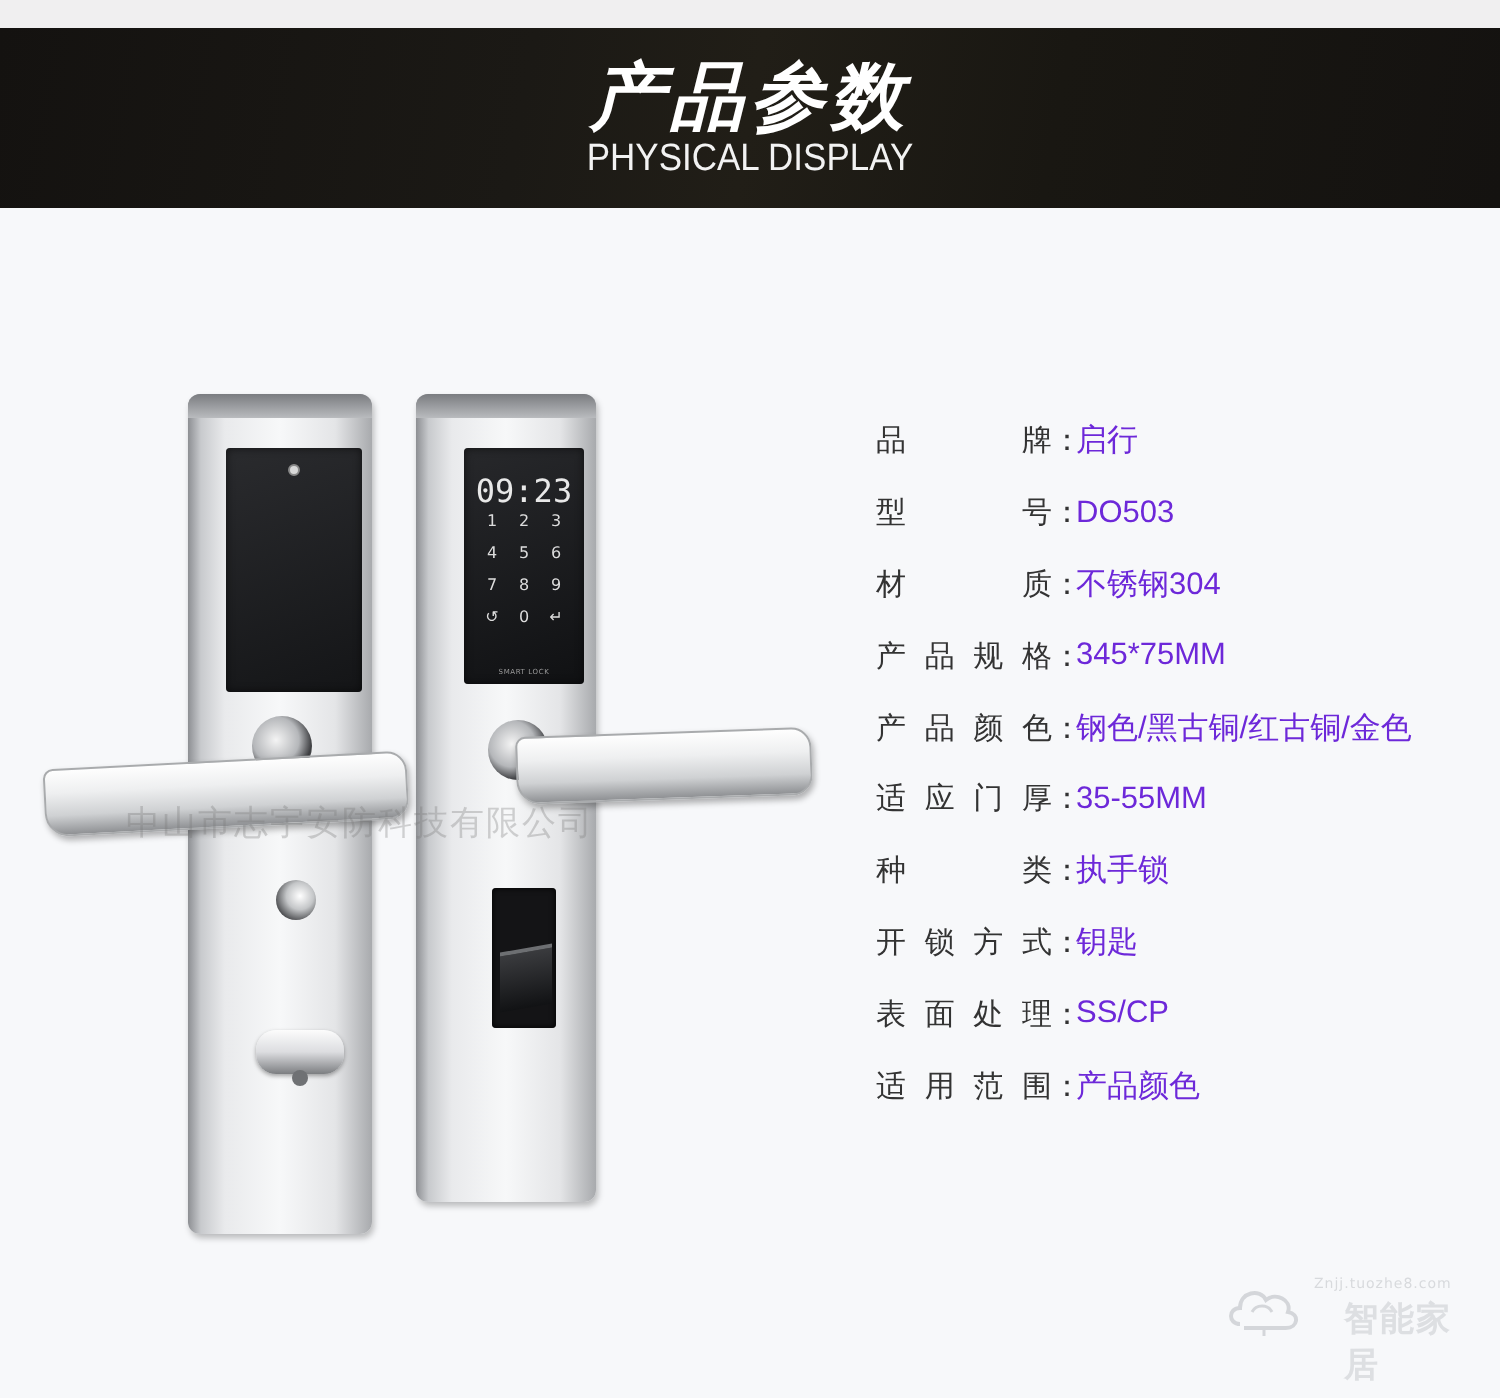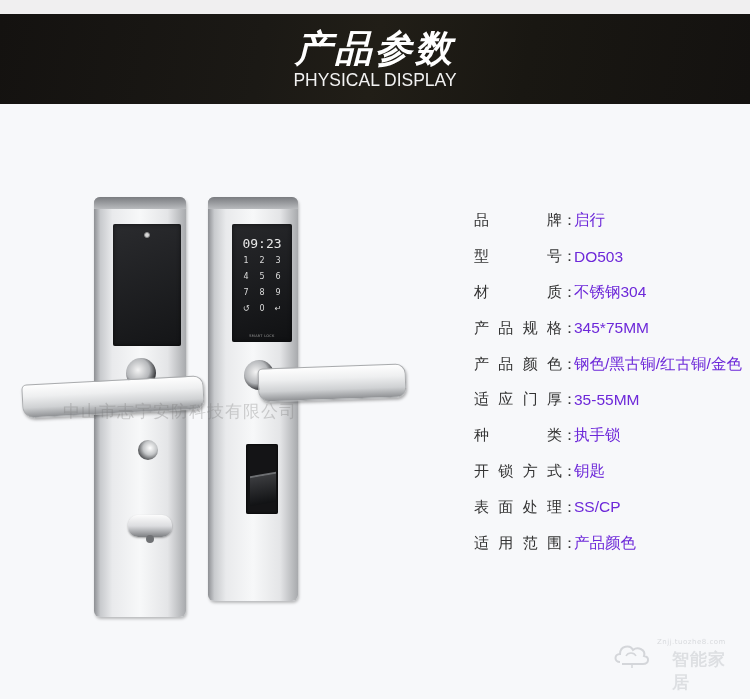--- a/index.html
+++ b/index.html
@@ -38,21 +38,21 @@
     }
 
     .screen-dark {
       position: absolute; background: #1d1e20; border-radius: 2px;
       box-shadow: inset 0 0 4px rgba(0,0,0,0.6);
     }
     .card-screen { left: 19px; top: 27px; width: 68px; height: 122px; background: linear-gradient(160deg,#2a2b2e,#141517); }
     .card-dot { position: absolute; left: 31px; top: 8px; width: 6px; height: 6px; border-radius: 50%; background: #d8d8d8; border: 1px solid #888; }
 
     .keypad-screen { left: 24px; top: 27px; width: 60px; height: 118px; background: linear-gradient(160deg,#27282b,#101113); }
-    .kp-time { position: absolute; left: 0; width: 100%; top: 12px; text-align: center; color: #e8e8e8; font-size: 13px; font-family: "DejaVu Sans Mono", monospace; }
+    .kp-time { position: absolute; left: 0; width: 100%; top: 12px; text-align: center; color: #e8e8e8; font-size: 16px; font-family: "DejaVu Sans Mono", monospace; }
     .kp-grid { position: absolute; left: 6px; top: 32px; width: 48px; display: grid; grid-template-columns: repeat(3, 16px); row-gap: 6px; }
     .kp-key { color: #dcdcdc; font-size: 8px; text-align: center; height: 10px; line-height: 10px; }
     .kp-brand { position: absolute; left: 0; width: 100%; bottom: 4px; text-align: center; color: #9a9a9a; font-size: 3.5px; letter-spacing: 0.3px; }
 
     .rosette {
       position: absolute; width: 30px; height: 30px; border-radius: 50%;
       background: radial-gradient(circle at 40% 40%, #f4f4f4 0%, #b5b7ba 45%, #3d3e41 70%, #9c9ea1 100%);
     }
     .handle {
       position: absolute; height: 34px; border-radius: 5px 10px 10px 12px;
@@ -85,21 +85,21 @@
       border-top: 2px solid #6d6f72;
     }
 
     .watermark {
       position: absolute; left: 63px; top: 388px; font-size: 17px; color: rgba(120,120,120,0.32);
       letter-spacing: 1px; white-space: nowrap; margin-top: 12px;
     }
 
     
     .specs { position: absolute; left: 438px; top: 203px; width: 310px; }
-    .spec-row { display: flex; height: 35.8px; align-items: center; font-size: 15px; color: #333; margin-left: 36px; }
+    .spec-row { display: flex; height: 35.8px; align-items: center; font-size: 15px; color: #333; }
     .spec-label { width: 100px; display: flex; justify-content: space-between; }
     .spec-label-text { display: inline-block; width: 88px; text-align-last: justify; text-align: justify; }
     .spec-colon { width: 12px; }
     .spec-value { margin-left: 0px; font-family: Liberation Sans, sans-serif; font-size: 15.5px; color: #6d28d9; white-space: nowrap; }
 
     .logo { position: absolute; left: 612px; top: 636px; width: 120px; height: 36px; opacity: 0.55; }
     .logo-cloud { position: absolute; left: 0; top: 4px; width: 40px; height: 28px; }
     .logo-small { position: absolute; left: 45px; top: 2px; font-size: 7px; color: #bfc2c6; letter-spacing: 0.5px; }
     .logo-big { position: absolute; left: 60px; top: 12px; font-size: 17px; font-weight: bold; color: #c9ccd0; letter-spacing: 1px; }
   </style>

